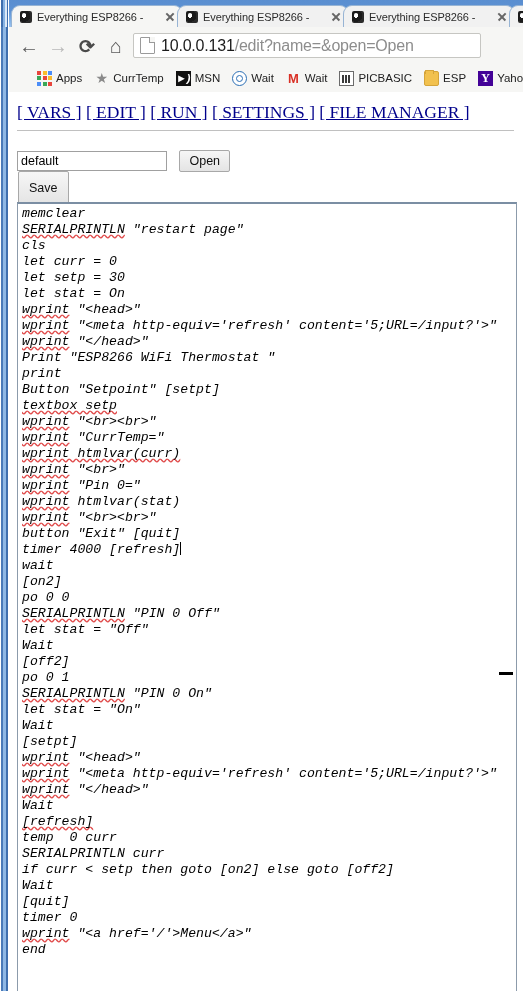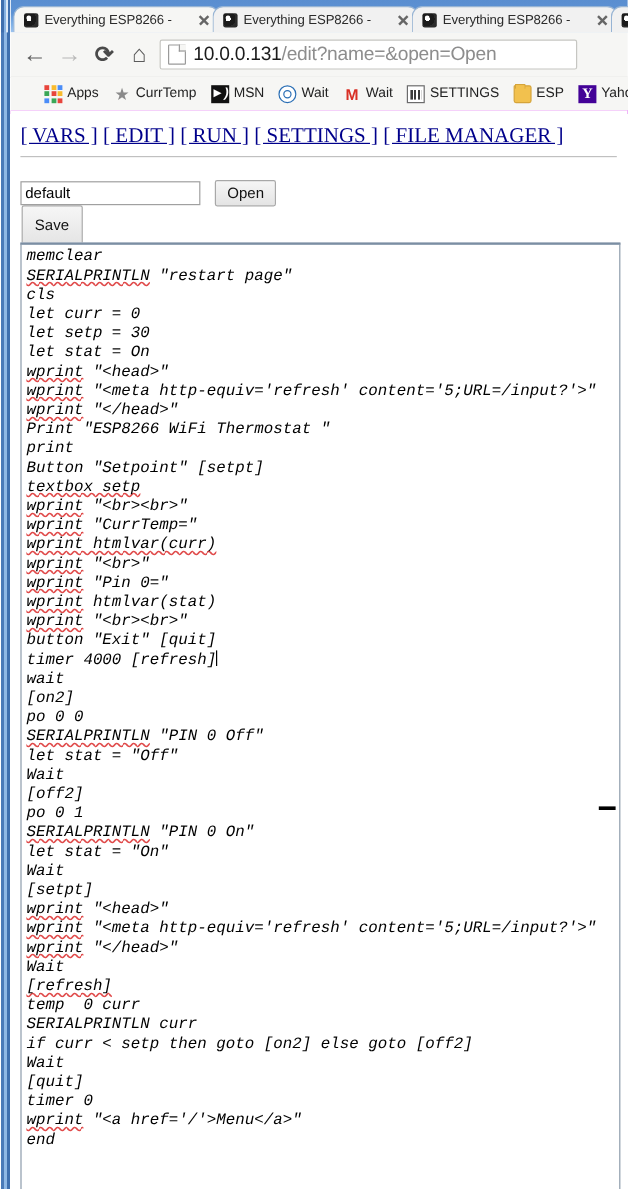--- a/index.html
+++ b/index.html
@@ -257,21 +257,21 @@
     <div class="bm">
       <span class="ico ico-upcu"></span>
       <span class="bm-label">Wait</span>
     </div>
     <div class="bm">
       <span class="ico ico-gmail">M</span>
       <span class="bm-label">Wait</span>
     </div>
     <div class="bm">
       <span class="ico ico-picbasic"></span>
-      <span class="bm-label">SETTINGS</span>
+      <span class="bm-label">PICBASIC</span>
     </div>
     <div class="bm">
       <span class="ico ico-folder"></span>
       <span class="bm-label">ESP</span>
     </div>
     <div class="bm">
       <span class="ico ico-yahoo">Y</span>
       <span class="bm-label">Yahoo! G</span>
     </div>
   </div>

